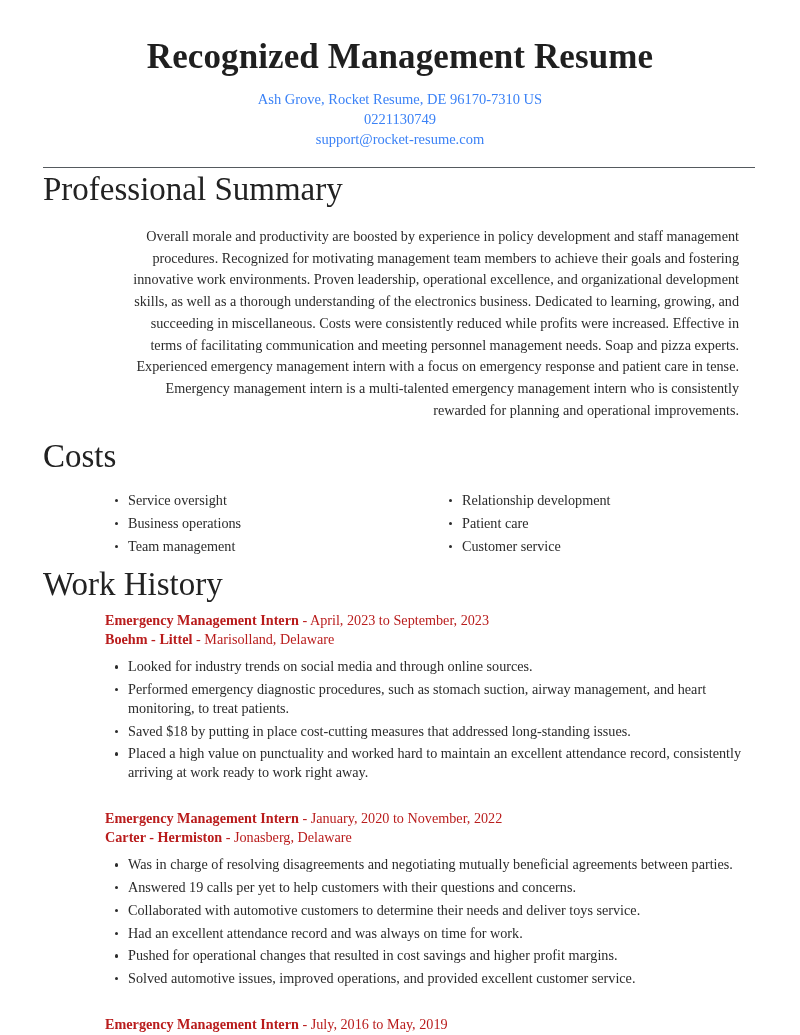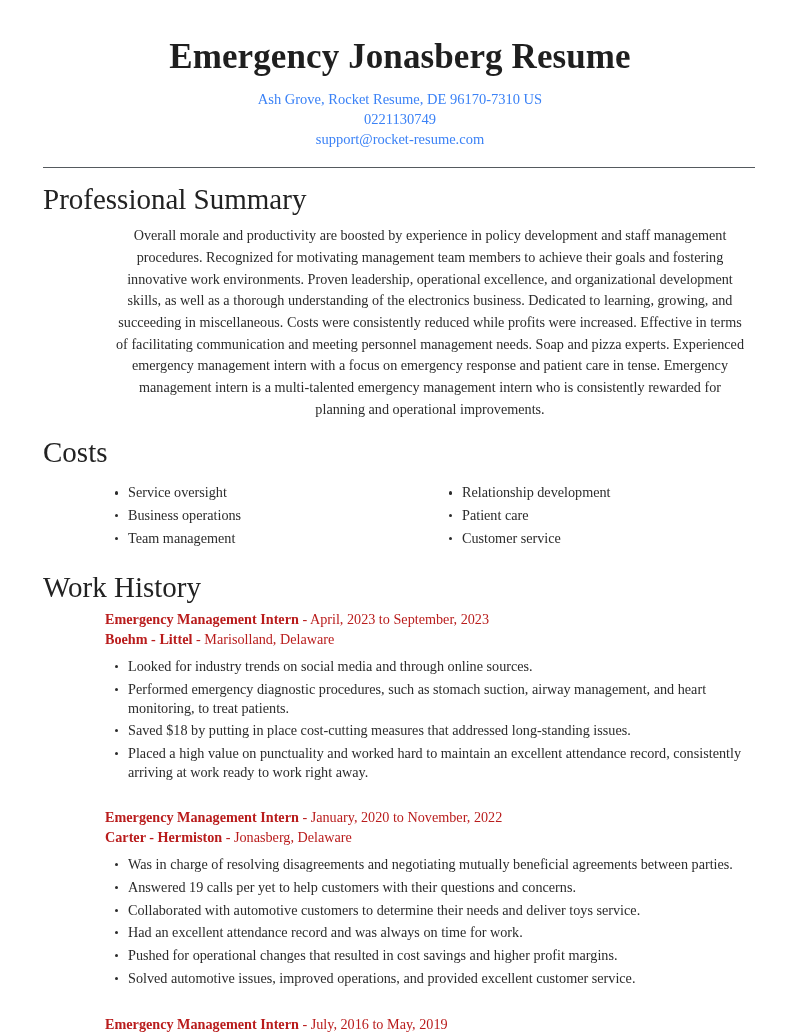--- a/index.html
+++ b/index.html
@@ -49,36 +49,36 @@
     border: none;
     border-top: 1.4px solid #555a5e;
     margin: 18px 45px 0 43px;
   }
 
   
   .section {
     padding: 0 45px 0 43px;
   }
   .section-heading {
-    font-size: 29px;
+    font-size: 33px;
     font-weight: 400;
     color: #222222;
-    margin: 14px 0 6px 0;
+    margin: 2px 0 6px 0;
     line-height: 1.2;
   }
   .section-body {
     padding-left: 62px;
   }
 
   .summary-text {
     font-size: 14.2px;
     line-height: 1.53;
     color: #2b2b2b;
-    margin: 8px;
-    text-align: center;
+    margin: 16px;
+    text-align: right;
   }
 
   
   .skills-columns {
     display: flex;
     margin-top: 4px;
   }
   .skills-col {
     width: 50%;
     box-sizing: border-box;
@@ -135,21 +135,21 @@
   .job-spacer {
     height: 9px;
   }
 </style>
 </head>
 <body>
 
 <div class="page">
 
   <div class="header">
-    <h1 class="resume-title">Emergency Jonasberg Resume</h1>
+    <h1 class="resume-title">Recognized Management Resume</h1>
     <p class="contact-line">Ash Grove, Rocket Resume, DE 96170-7310 US</p>
     <p class="contact-line">0221130749</p>
     <p class="contact-line">support@rocket-resume.com</p>
   </div>
 
   <hr class="rule">
 
   <div class="section">
     <h2 class="section-heading">Professional Summary</h2>
     <div class="section-body">

